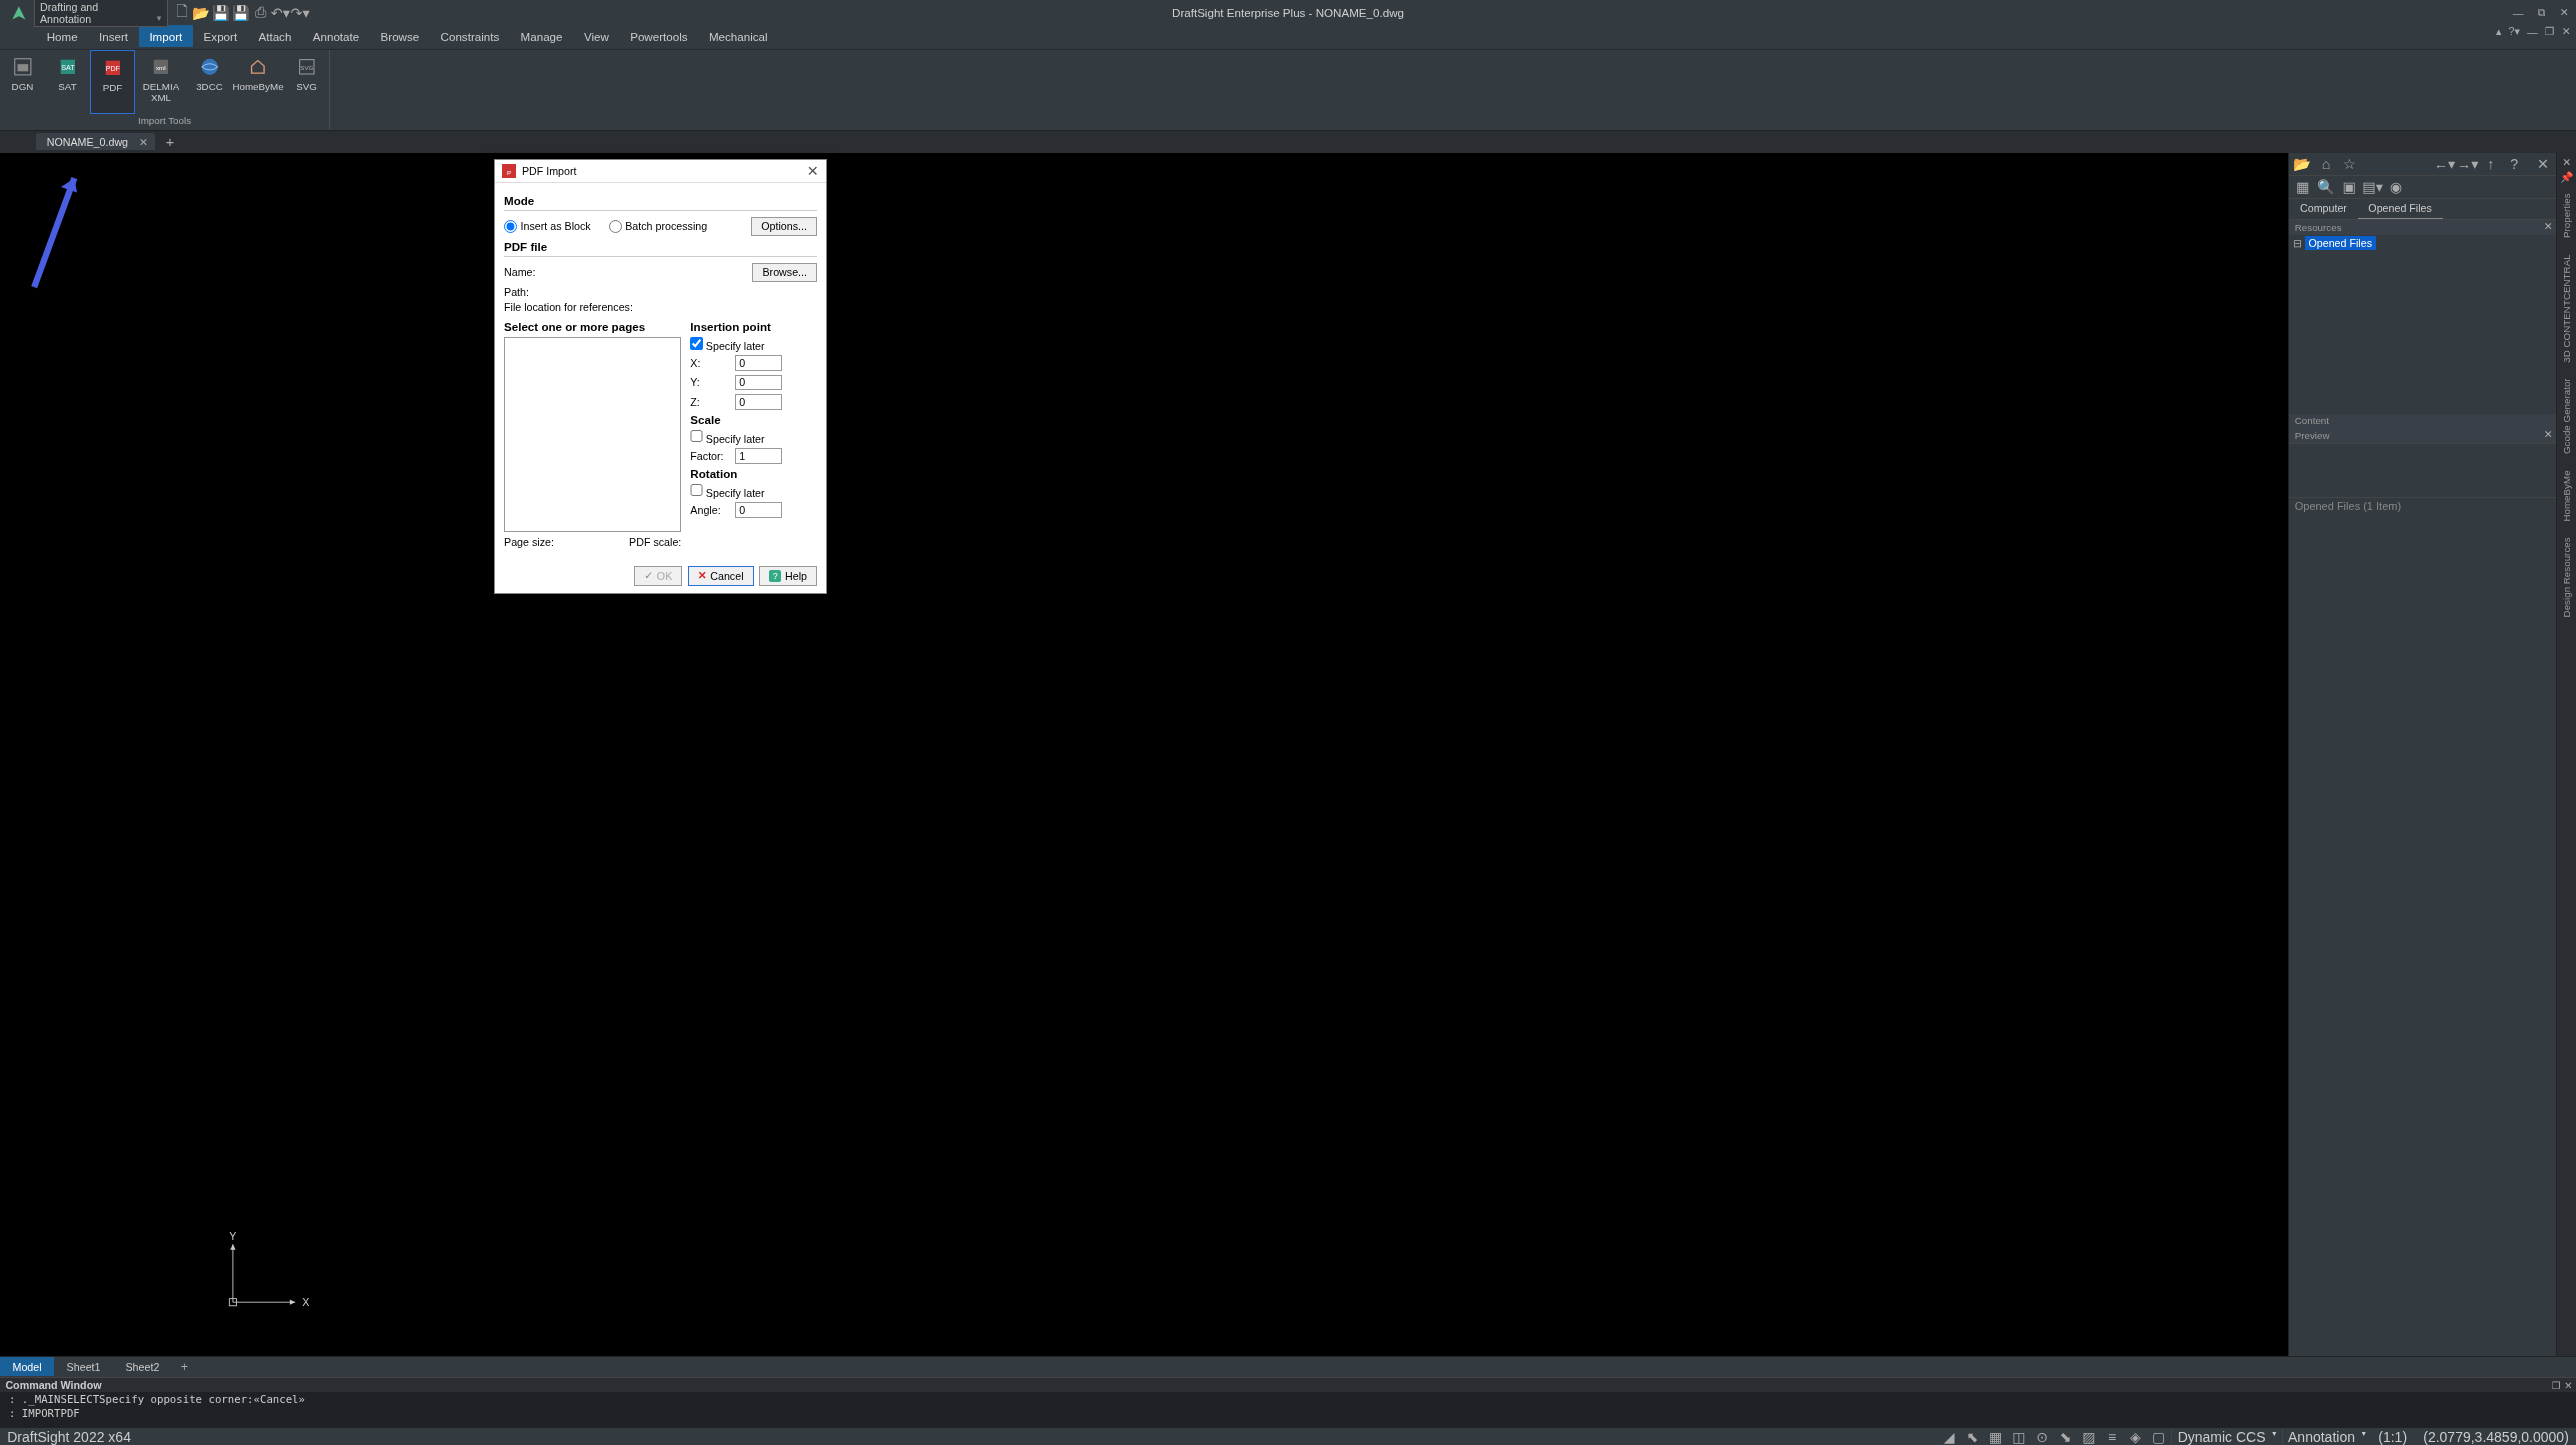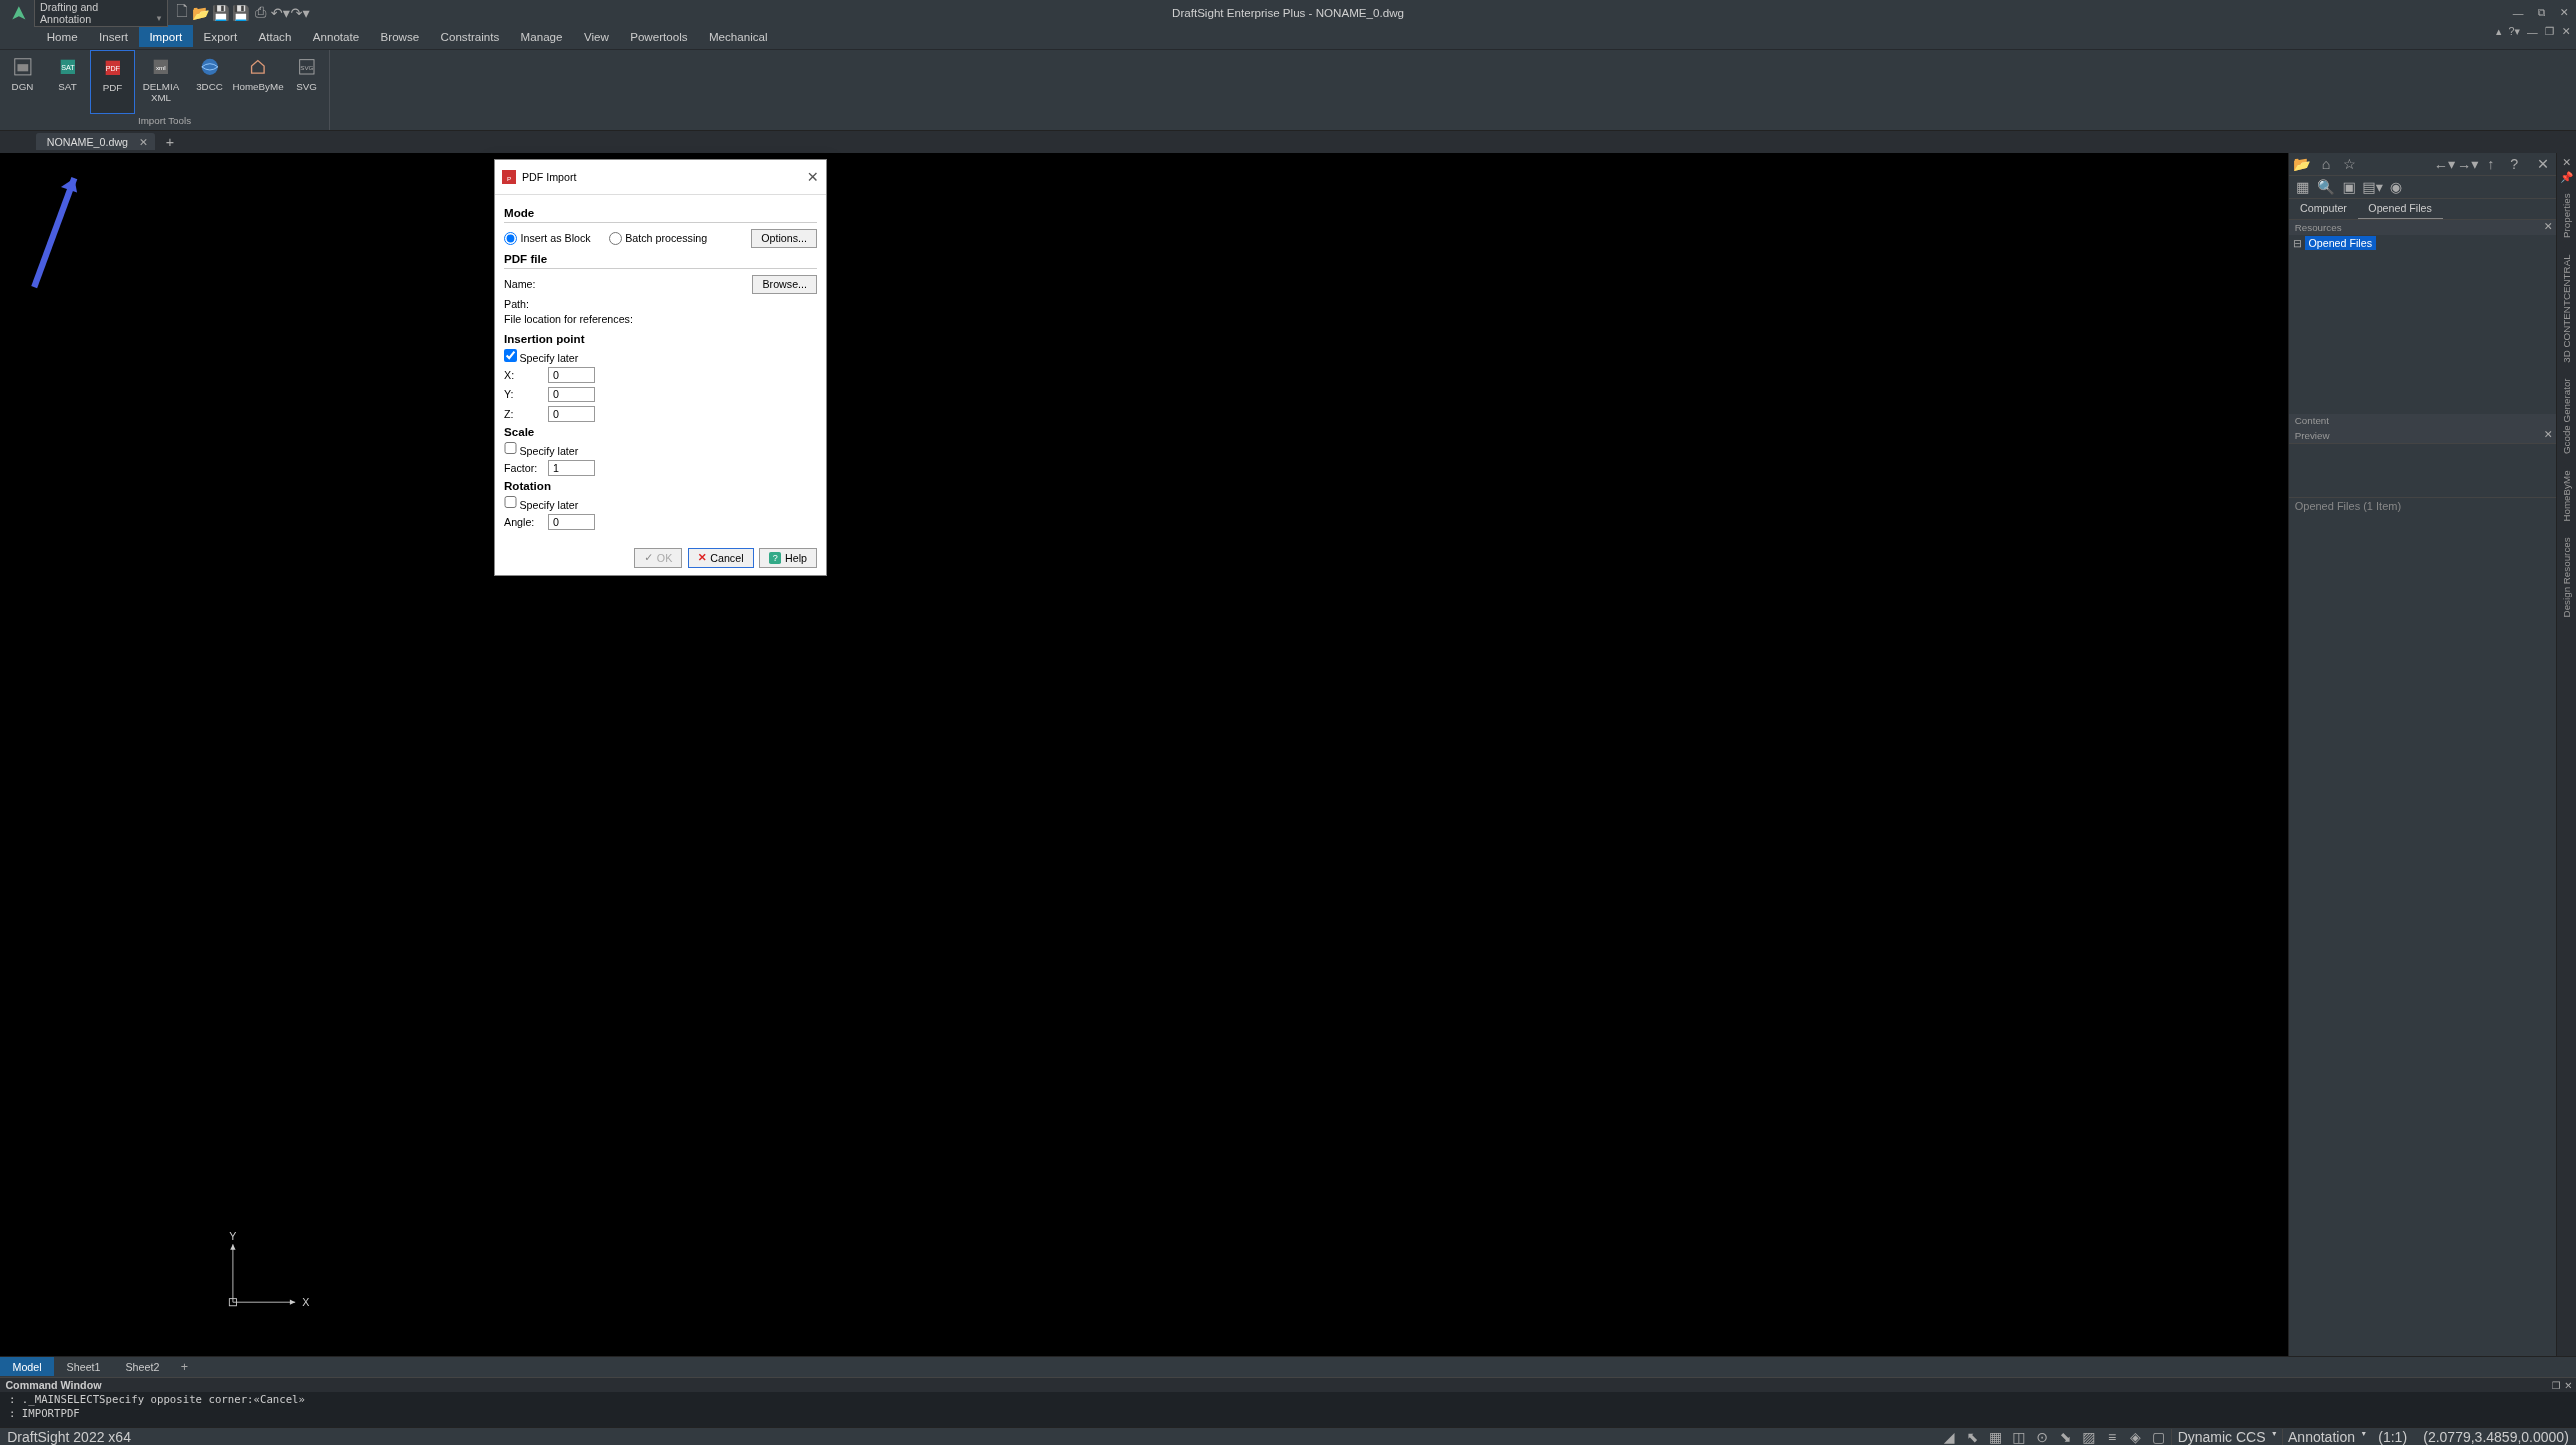--- a/index.html
+++ b/index.html
@@ -88,21 +88,21 @@
 .statusbar { height: 18px; background: #333a40; display: flex; align-items: center; font-size: 14px; color: #ccc; border-top: 0.9px solid #222; }
 .status-left { padding: 0 7.2px; }
 .status-center { margin-left: auto; display: flex; align-items: center; gap: 1.8px; }
 .status-ico { width: 21.5px; height: 16px; display: flex; align-items: center; justify-content: center; cursor: pointer; color: #aaa; border: 0.9px solid transparent; }
 .status-dd { padding: 0 14.3px 0 5.4px; position: relative; border-left: 0.9px solid #444; }
 .status-dd::after { content: "▾"; position: absolute; right: 3.6px; font-size: 8px; }
 .status-coords { padding: 0 7.2px; }
 
 
 .dialog { position: absolute; left: 494px; top: 159px; width: 333px; background: #fff; color: #000; border: 0.9px solid #888; box-shadow: 0 3.6px 14.3px rgba(0,0,0,0.5); font-size: 10.7px; }
-.dlg-title { height: 35px; display: flex; align-items: center; padding: 0 7.2px; border-bottom: 0.9px solid #ddd; }
+.dlg-title { height: 23px; display: flex; align-items: center; padding: 0 7.2px; border-bottom: 0.9px solid #ddd; }
 .dlg-title-ico { width: 14.3px; height: 14.3px; margin-right: 5.4px; }
 .dlg-close { margin-left: auto; cursor: pointer; font-size: 14.3px; color: #555; }
 .dlg-body { padding: 7.2px 9px; }
 .dlg-sec-hdr { font-weight: bold; font-size: 11.6px; margin: 3.6px 0; }
 .dlg-hr { border-bottom: 0.9px solid #ccc; margin-bottom: 5.4px; }
 .dlg-row { display: flex; align-items: center; margin: 3.6px 0; gap: 5.4px; }
 .dlg-radio { display: flex; gap: 3.6px; margin-right: 12.5px; }
 .dlg-btn { background: #f0f0f0; border: 0.9px solid #999; padding: 2.7px 9px; cursor: pointer; font-size: 10.7px; }
 .dlg-cols { display: flex; gap: 9px; }
 .dlg-col-l { flex: 1.4; }
@@ -386,20 +386,29 @@
       <button class="dlg-btn">Browse...</button>
     </div>
     <div class="dlg-row">
         <span>Path:</span>
       </div>
     <div class="dlg-row">
         <span>File location for references:</span>
       </div>
 
     <div class="dlg-cols">
+      <div class="dlg-col-l">
+        <div class="dlg-sec-hdr">Select one or more pages</div>
+        <div class="dlg-listbox"></div>
+        <div class="dlg-row">
+          <span>Page size:</span>
+          <span style="flex:1"></span>
+          <span>PDF scale:</span>
+        </div>
+      </div>
       <div class="dlg-col-r">
         <div class="dlg-sec-hdr">Insertion point</div>
         <div class="dlg-row">
             <label><input type="checkbox" class="dlg-check" checked="" style=""> <span>Specify later</span></label>
           </div>
         <div class="dlg-row">
             <span class="dlg-lbl">X:</span>
             <input class="dlg-input" value="0" style="">
           </div>
         <div class="dlg-row">

